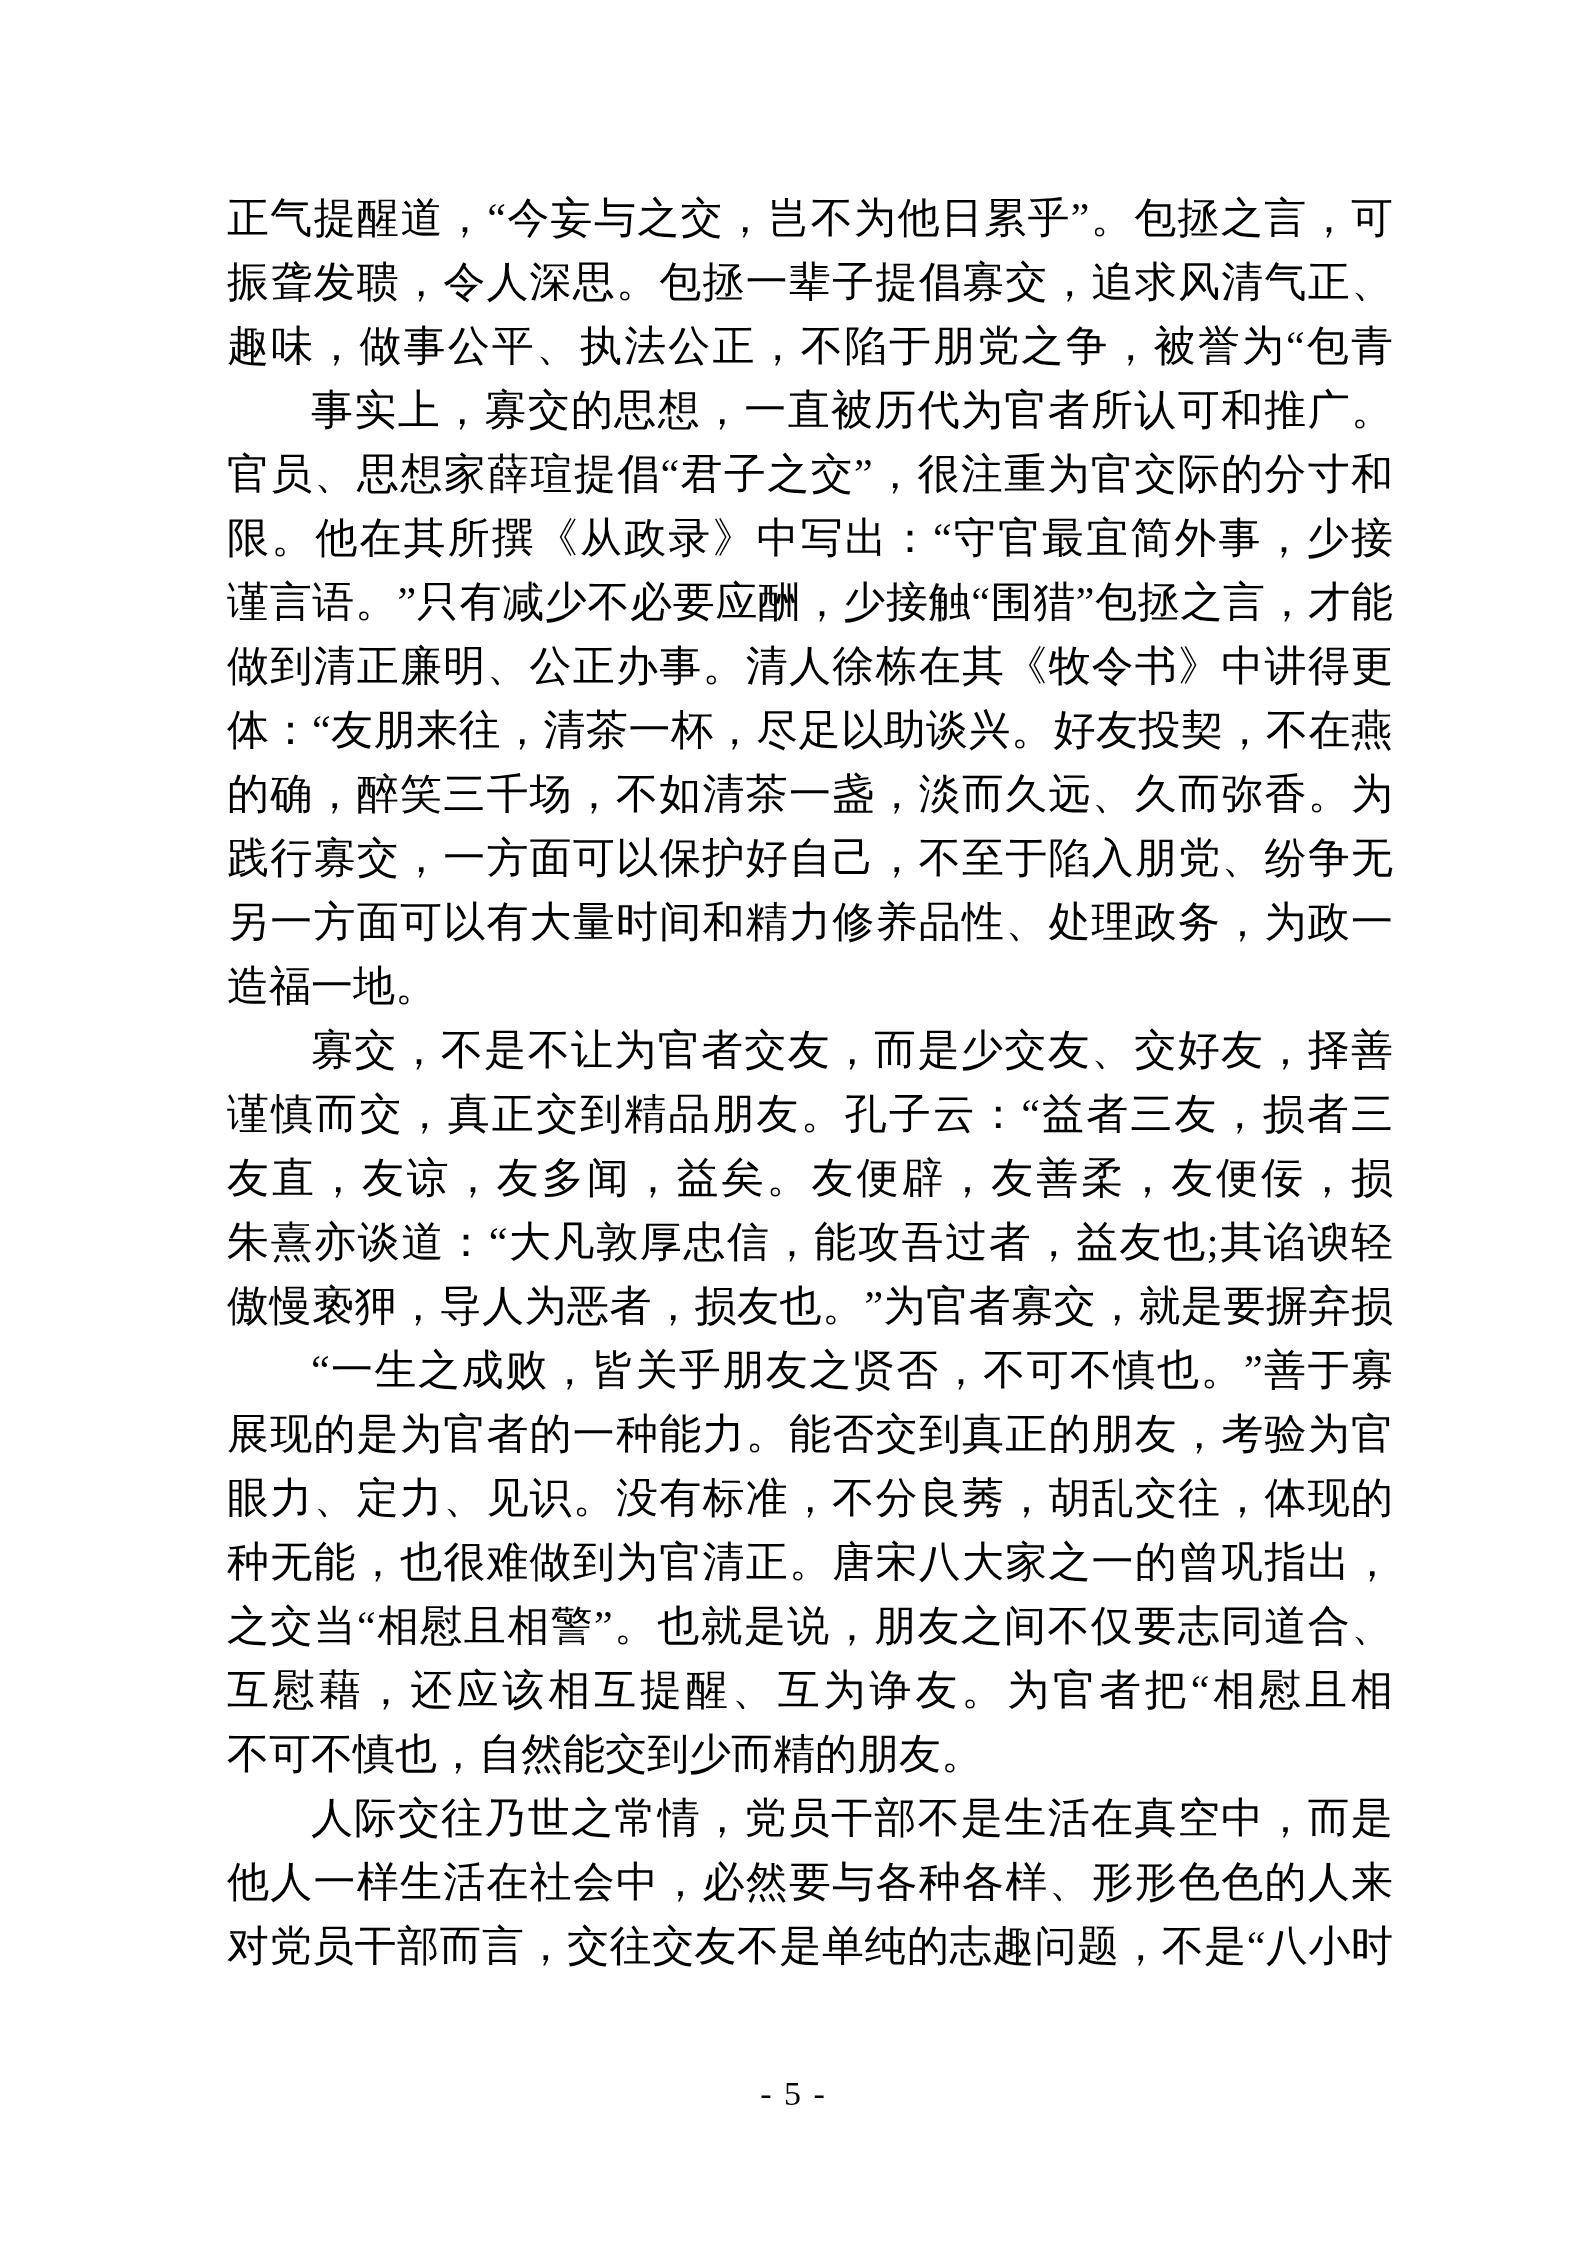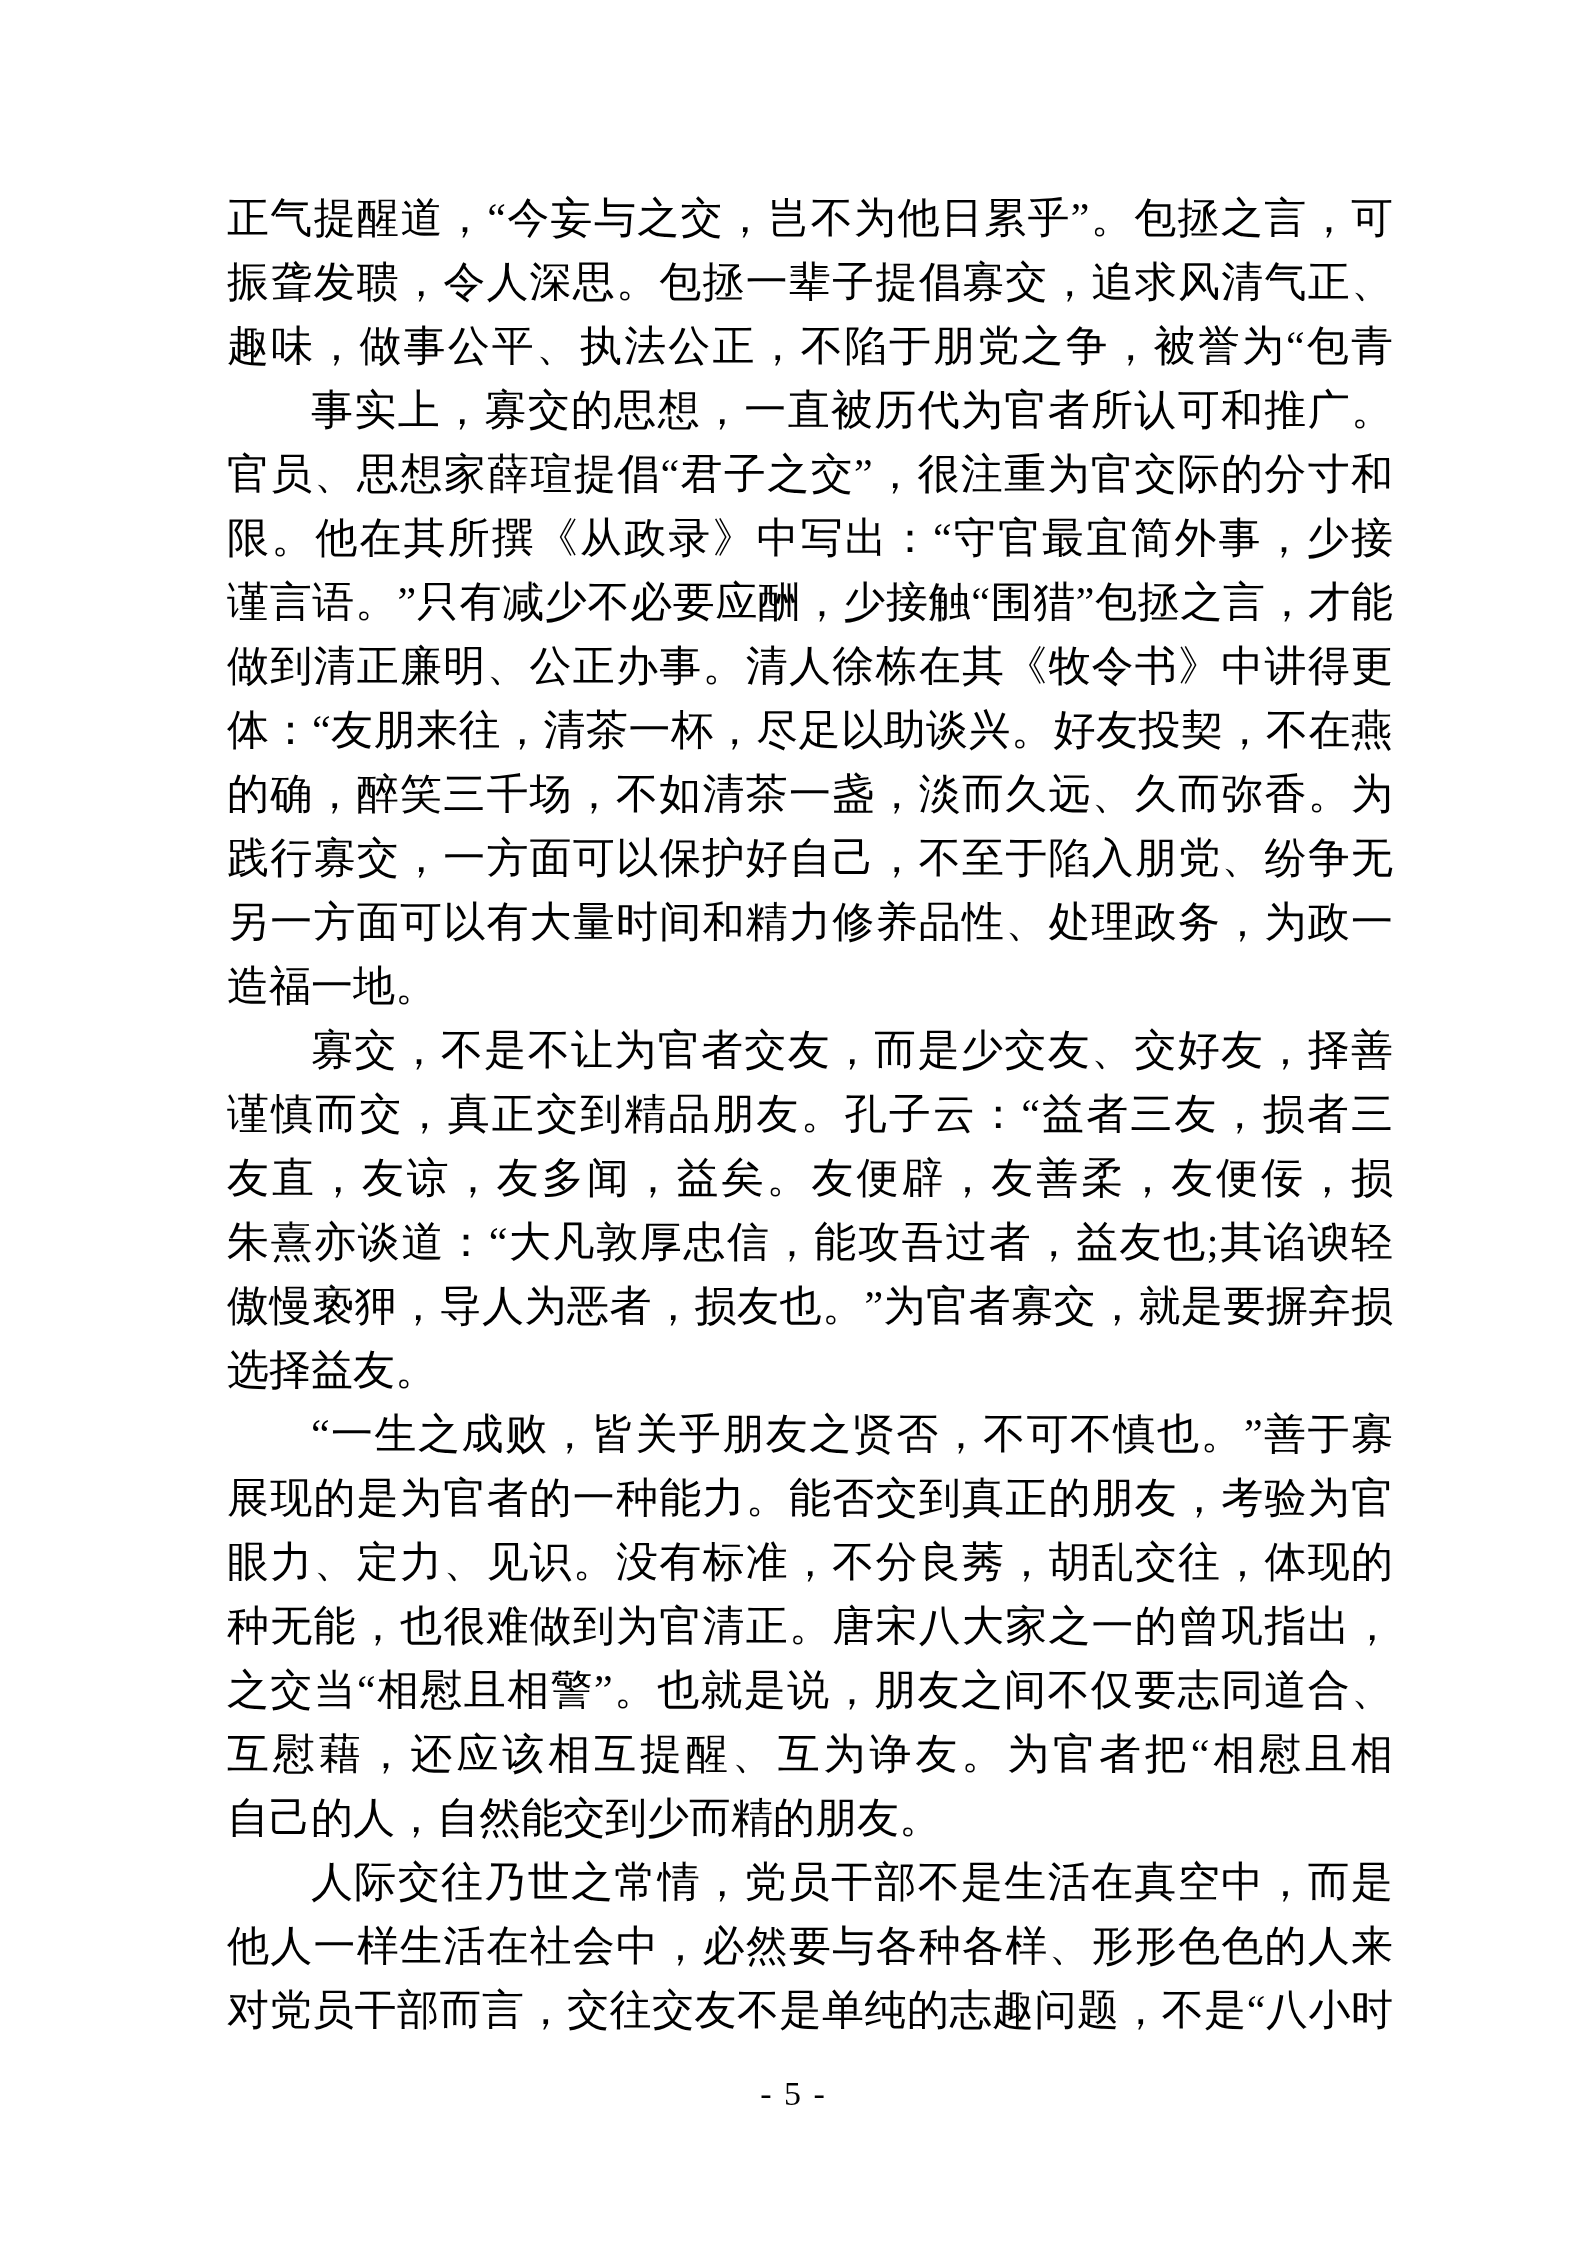--- a/index.html
+++ b/index.html
@@ -66,26 +66,25 @@
       <div class="line">体：“友朋来往，清茶一杯，尽足以助谈兴。好友投契，不在燕会。”</div>
       <div class="line">的确，醉笑三千场，不如清茶一盏，淡而久远、久而弥香。为官者</div>
       <div class="line">践行寡交，一方面可以保护好自己，不至于陷入朋党、纷争无度；</div>
       <div class="line">另一方面可以有大量时间和精力修养品性、处理政务，为政一方、</div>
       <div class="line para-end">造福一地。</div>
       <div class="line indent">寡交，不是不让为官者交友，而是少交友、交好友，择善而交、</div>
       <div class="line">谨慎而交，真正交到精品朋友。孔子云：“益者三友，损者三友。</div>
       <div class="line">友直，友谅，友多闻，益矣。友便辟，友善柔，友便佞，损矣。”</div>
       <div class="line">朱熹亦谈道：“大凡敦厚忠信，能攻吾过者，益友也;其谄谀轻薄，</div>
       <div class="line">傲慢亵狎，导人为恶者，损友也。”为官者寡交，就是要摒弃损友，</div>
-      <div class="line para-end">选择益友。</div>
       <div class="line indent">“一生之成败，皆关乎朋友之贤否，不可不慎也。”善于寡交，</div>
       <div class="line">展现的是为官者的一种能力。能否交到真正的朋友，考验为官者的</div>
       <div class="line">眼力、定力、见识。没有标准，不分良莠，胡乱交往，体现的是一</div>
       <div class="line">种无能，也很难做到为官清正。唐宋八大家之一的曾巩指出，朋友</div>
       <div class="line">之交当“相慰且相警”。也就是说，朋友之间不仅要志同道合、相</div>
       <div class="line">互慰藉，还应该相互提醒、互为诤友。为官者把“相慰且相警”作</div>
-      <div class="line para-end">自己的人，自然能交到少而精的朋友。</div>
+      <div class="line para-end">不可不慎也，自然能交到少而精的朋友。</div>
       <div class="line indent">人际交往乃世之常情，党员干部不是生活在真空中，而是和其</div>
       <div class="line">他人一样生活在社会中，必然要与各种各样、形形色色的人来往。</div>
       <div class="line">对党员干部而言，交往交友不是单纯的志趣问题，不是“八小时以</div>
     </div>
   <div class="page-footer">- 5 -</div>
 </div>
 
 </body></html>

